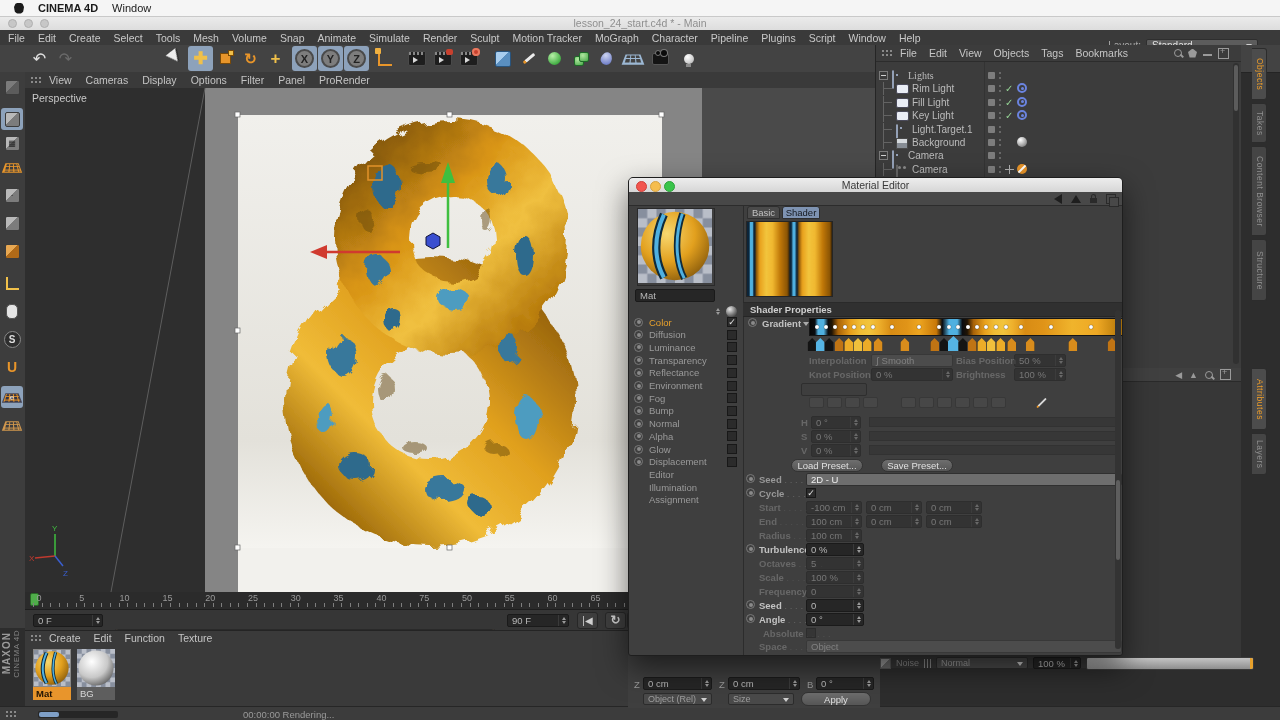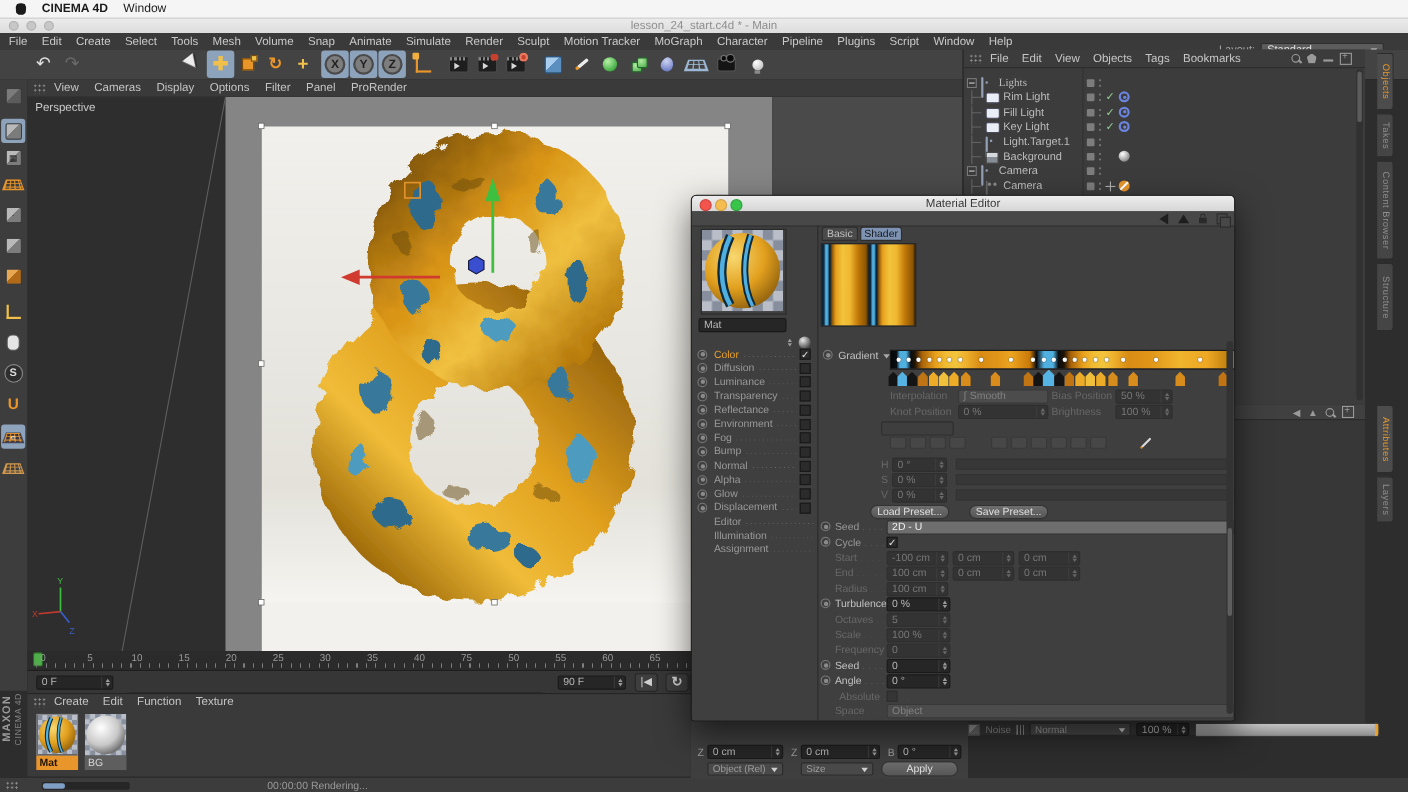--- a/index.html
+++ b/index.html
@@ -203,21 +203,21 @@
   .chrow .animdot{margin-left:5px;}
   .chrow .lab{color:#9a9a9a;font-size:9.5px;margin-left:6px;white-space:nowrap;}
   .chrow .lab.on{color:#e8a12c;}
   .chrow .fill{flex:1;height:5px;margin:0 3px;background:radial-gradient(#6a6a6a 0.7px,transparent 0.7px) left bottom/4px 2px repeat-x;}
   .cb{width:10px;height:10px;background:#2b2b2b;border:1px solid #181818;color:#e4e4e4;font-size:9px;line-height:9px;text-align:center;box-sizing:border-box;flex:none;}
   .chrow .cb{margin-right:6px;}
   .tab{position:absolute;top:1px;height:13px;background:#4a4a4a;border:1px solid #2e2e2e;border-radius:3px 3px 0 0;color:#c0c0c0;font-size:9.5px;display:flex;align-items:center;justify-content:center;box-sizing:border-box;}
   .tab.active{background:#7e93b2;color:#14181e;}
   .shaderpreview{position:absolute;left:3px;top:16px;width:85px;height:74px;border:1px solid #252525;background:linear-gradient(90deg,#0d2438 0 5%,#4fb0e0 8% 13%,#0d2438 16% 19%,#7a4a06 21%,#e8a01c 30%,#f2c43c 45%,#f0b830 60%,#c07808 78%,#8a5404 95%,#30200a 100%);background-size:50% 100%;background-repeat:repeat;}
   .sectionbar{position:absolute;left:0;right:0;top:97px;height:13px;background:#303030;color:#cfcfcf;font-weight:bold;font-size:9.5px;line-height:13px;padding-left:7px;border-top:1px solid #2a2a2a;border-bottom:1px solid #262626;}
-  .mlabel{position:absolute;color:#989898;font-size:9.5px;height:12px;line-height:12px;white-space:nowrap;}
+  .mlabel{position:absolute;color:#989898;font-size:9.5px;height:12px;line-height:12px;white-space:nowrap;font-weight:bold;}
   .mlabel.wl::after{content:" . . . . .";color:#5f5f5f;font-size:8px;letter-spacing:0.5px;}
   .mlabel.bright{color:#c2c2c2;}
   .dis{opacity:0.45;}
   .gradbar{position:absolute;left:66px;top:113px;width:314px;height:18px;border:1px solid #161616;box-sizing:border-box;
     background:linear-gradient(90deg,#060606 0%,#0a0c10 1.6%,#4fb0e0 2.6%,#4fb0e0 4.4%,#0a0c10 5.8%,#201405 7%,#a86208 9%,#e8a01c 13%,#f0bc34 16%,#f2c43c 19%,#eeb02c 22%,#d88c14 26%,#e09418 31%,#eda520 35%,#c87808 40.5%,#0a0c10 42.4%,#4fb0e0 44.6%,#4fb0e0 47.2%,#0a0c10 48.8%,#201405 50.4%,#a86208 52.4%,#e8a01c 56%,#f0bc34 59%,#f2c43c 62%,#eeb02c 65%,#d88c14 69%,#e09418 75%,#f0b42c 84%,#eea824 92%,#b87a0a 99%,#a06a08 100%);}
   .biasdot{position:absolute;top:6px;width:4px;height:4px;border-radius:50%;background:#fff;box-shadow:0 0 1px #000;transform:translateX(-50%);}
   .knotrow{position:absolute;left:66px;top:131px;width:314px;height:16px;}
   .knot{position:absolute;top:2px;width:9px;height:13px;clip-path:polygon(50% 0,100% 35%,100% 100%,0 100%,0 35%);transform:translateX(-50%);filter:drop-shadow(0 0 1px rgba(0,0,0,.8));}
   .knot.sel{top:0;width:11px;height:15px;}
   .ddgray{position:absolute;background:#5d5d5d;border:1px solid #303030;border-radius:2px;color:#cfcfcf;font-size:9.5px;height:13px;display:flex;align-items:center;gap:3px;padding:0 4px;box-sizing:border-box;}
@@ -885,20 +885,21 @@
               <span class="lab">Assignment</span>
               <span class="fill"></span>
             </div>
           </div>
       </div>
 
       <div class="meright">
         <span class="tab" style="left:4px;width:33px;">Basic</span>
         <span class="tab active" style="left:39px;width:38px;">Shader</span>
         <div class="shaderpreview"></div>
+        <div class="sectionbar">Shader Properties</div>
 
         <span class="animdot" style="position:absolute;left:5px;top:113px;"></span>
         <span class="mlabel bright" style="left:19px;top:113px;">Gradient</span>
         <span style="position:absolute;left:60px;top:117px;width:0;height:0;border:3px solid transparent;border-top:4px solid #aaa;"></span>
         <div class="gradbar">
             <div id="biasdots">
               <div class="biasdot" style="left: 2.3%;"></div>
               <div class="biasdot" style="left: 5%;"></div>
               <div class="biasdot" style="left: 8%;"></div>
               <div class="biasdot" style="left: 11.1%;"></div>

